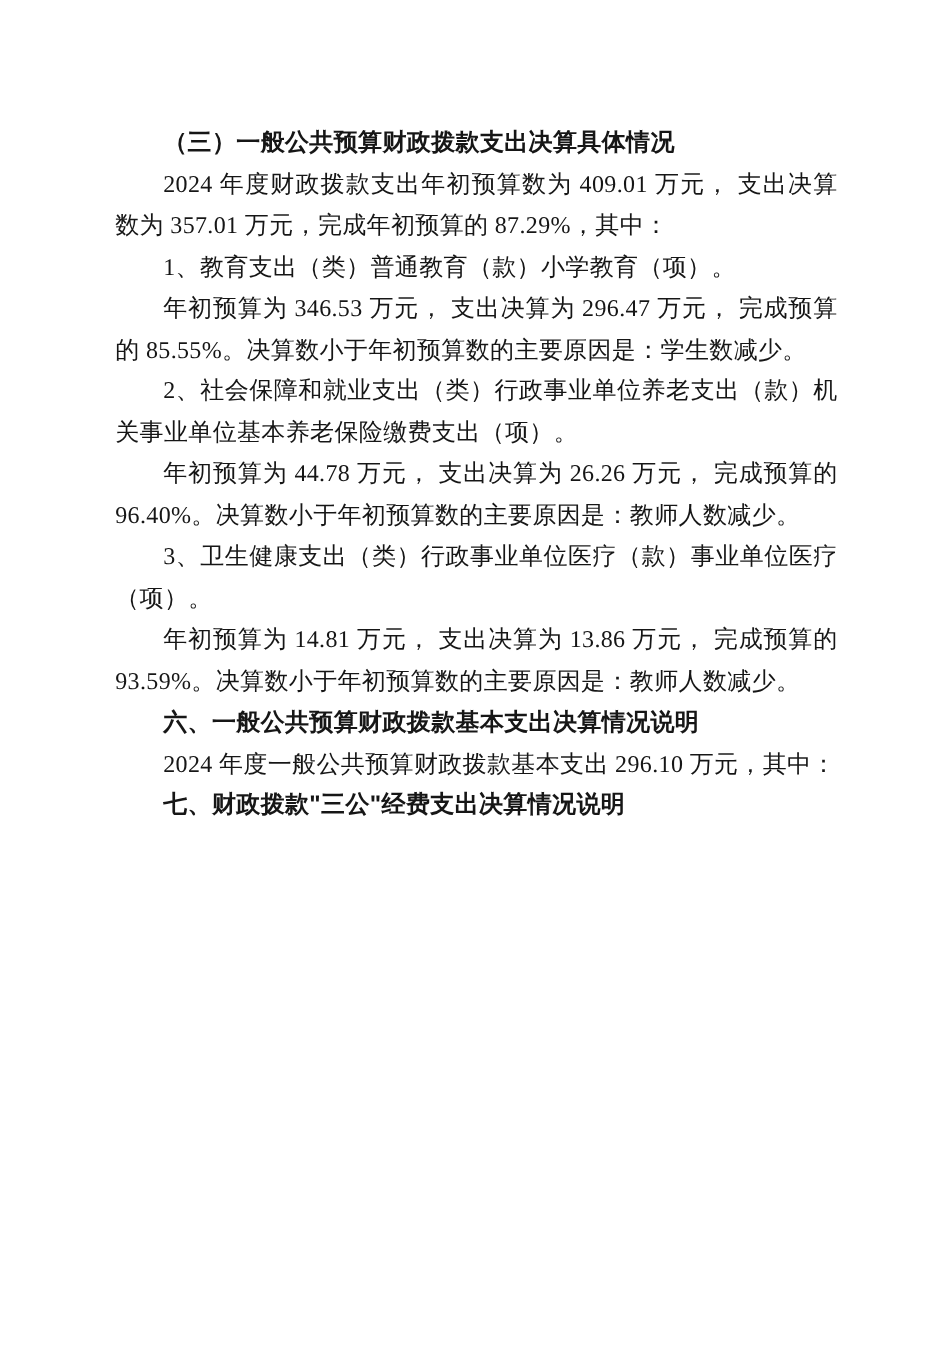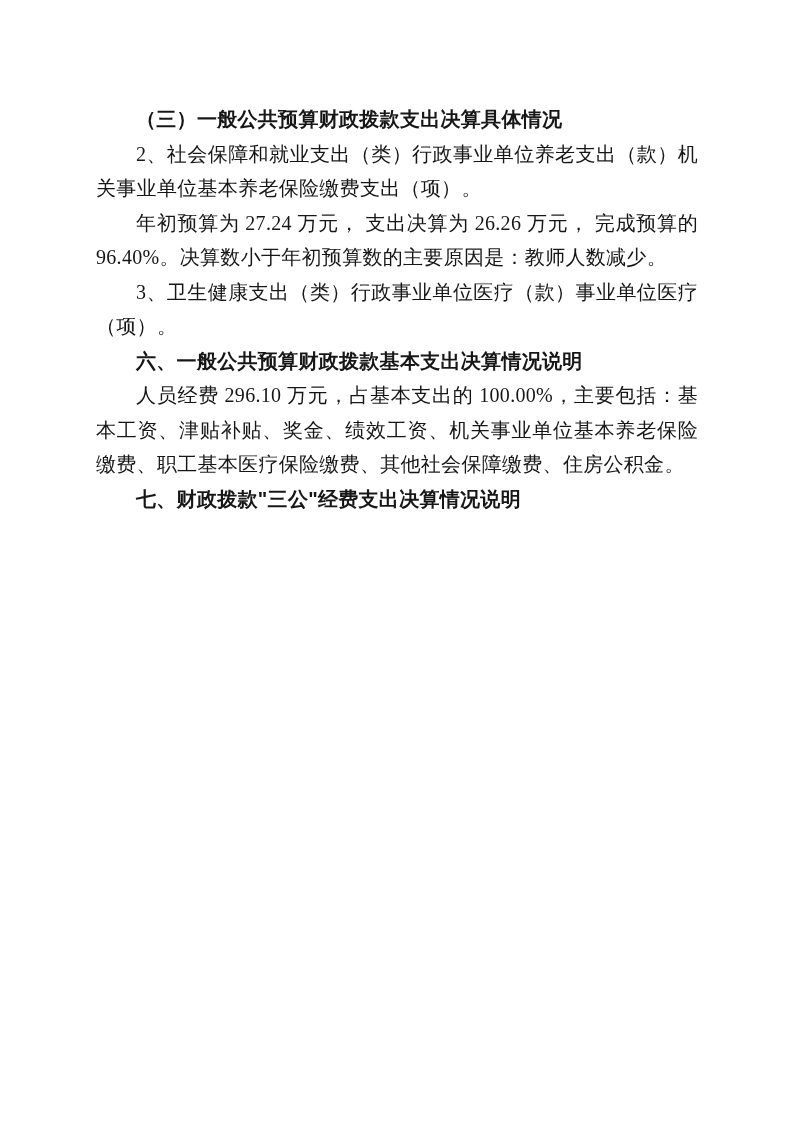--- a/index.html
+++ b/index.html
@@ -36,20 +36,24 @@
     text-align: left;
   }
 </style>
 </head>
 <body style="background: rgb(255, 255, 255);">
 
 <div class="page" style="background: rgb(255, 255, 255); color: rgb(22, 22, 22);">
   <div class="doc-body">
 
   <p class="heading">（三）一般公共预算财政拨款支出决算具体情况</p>
+      <p class="para">2024 年度财政拨款支出年初预算数为 409.01 万元， 支出决算数为 357.01 万元，完成年初预算的 87.29%，其中：</p>
+      <p class="para">1、教育支出（类）普通教育（款）小学教育（项）。</p>
+      <p class="para">年初预算为 346.53 万元， 支出决算为 296.47 万元， 完成预算的 85.55%。决算数小于年初预算数的主要原因是：学生数减少。</p>
       <p class="para">2、社会保障和就业支出（类）行政事业单位养老支出（款）机关事业单位基本养老保险缴费支出（项）。</p>
-      <p class="para">年初预算为 27.24 万元， 支出决算为 26.26 万元， 完成预算的 96.40%。决算数小于年初预算数的主要原因是：教师人数减少。</p>
+      <p class="para">年初预算为 44.78 万元， 支出决算为 26.26 万元， 完成预算的 96.40%。决算数小于年初预算数的主要原因是：教师人数减少。</p>
       <p class="para">3、卫生健康支出（类）行政事业单位医疗（款）事业单位医疗（项）。</p>
+      <p class="para">年初预算为 14.81 万元， 支出决算为 13.86 万元， 完成预算的 93.59%。决算数小于年初预算数的主要原因是：教师人数减少。</p>
       <p class="heading">六、一般公共预算财政拨款基本支出决算情况说明</p>
-      <p class="para">人员经费 296.10 万元，占基本支出的 100.00%，主要包括：基本工资、津贴补贴、奖金、绩效工资、机关事业单位基本养老保险缴费、职工基本医疗保险缴费、其他社会保障缴费、住房公积金。</p>
+      <p class="para">2024 年度一般公共预算财政拨款基本支出 296.10 万元，其中：</p>
       <p class="heading">七、财政拨款"三公"经费支出决算情况说明</p>
     </div>
 </div>
 
 </body></html>

